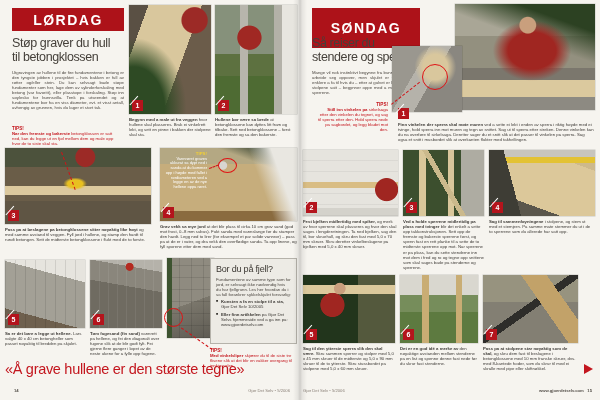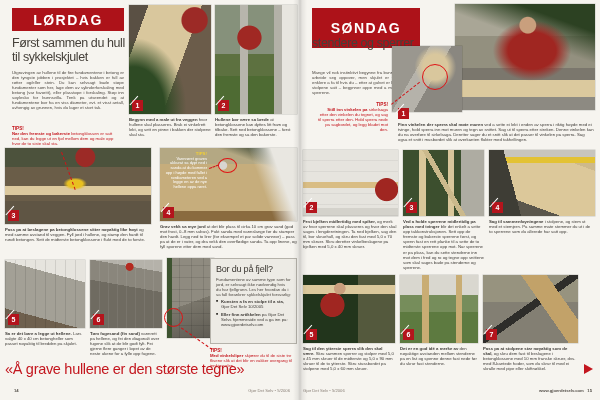--- a/index.html
+++ b/index.html
@@ -88,22 +88,22 @@
          linear-gradient(0deg,#837f73 0 60%,#97937f 60%);}
 </style>
 </head>
 <body>
 
 <div class="spread">
 
   <div class="abs kicker" style="left:12px;top:8px;width:112px;height:23px;">LØRDAG</div>
 
   <div class="abs headline" style="left:12px;top:37px;width:125px;">
-    <div>Først sammen du hull</div>
-    <div>til sykkelskjulet</div>
+    <div>Støp graver du hull</div>
+    <div>til betongklossen</div>
   </div>
 
   <div class="abs intro" style="left:12px;top:70px;width:112px;">Utgravingen av hullene til de fire fundamentene i betong er den tyngste jobben i prosjektet – hvis bakken er full av røtter og/eller stein. Du kan selvsagt både støpe fundamenter som her, lage dem av sylinderforskaling med betong (vår favoritt), eller plasstøpe i forskaling. Støp inn søylesko for bunnsvilla. Tenk på utseendet og at fundamentene bør ha en viss diameter, evt. et visst antall, avhengig av grunnen, hvis du lager et stort tak.</div>
 
   <div class="abs tips" style="left:12px;top:126px;width:104px;">
     <span class="tips-label">TIPS!</span>
     <span class="lead">Når den fremste og bakerste </span>
     <span>betongklossen er satt ned, kan du legge ut en fjøl mellom dem og måle opp hvor de to siste skal stå.</span>
   </div>
   <div class="dash" style="left:62px;top:152px;width:40px;transform:rotate(70deg);"></div>
@@ -186,20 +186,21 @@
   </div>
 
   <div class="abs quote" style="left:5px;top:361px;width:290px;">«Å grave hullene er den største tegne»</div>
 
   <div class="abs folio" style="left:14px;top:388px;"><b>14</b></div>
   <div class="abs folio" style="left:200px;top:388px;width:90px;text-align:right;">Gjør Det Selv • 5/2006</div>
 
   <div class="abs kicker" style="left:312px;top:8px;width:108px;height:40px;">SØNDAG</div>
 
   <div class="abs headline" style="left:312px;top:37px;width:135px;">
+    <div>Så reiser du</div>
     <div>stendere og sperrer</div>
   </div>
 
   <div class="abs intro" style="left:312px;top:70px;width:92px;">Mange vil nok instinktivt begynne fra bunnen og arbeide seg oppover, men skjulet er faktisk enklere å få til hvis du – etter at gulvet er lagt og stolpene satt – begynner oppe med å montere sperrene.</div>
 
   <div class="photo ph-rinset" style="left:392px;top:46px;width:70px;height:66px;z-index:2;">
     <div class="circle" style="left:30px;top:18px;width:24px;height:24px;"></div>
   </div>
   <div class="abs tips" style="left:318px;top:102px;width:70px;text-align:right;">
     <span class="tips-label">TIPS!</span>

